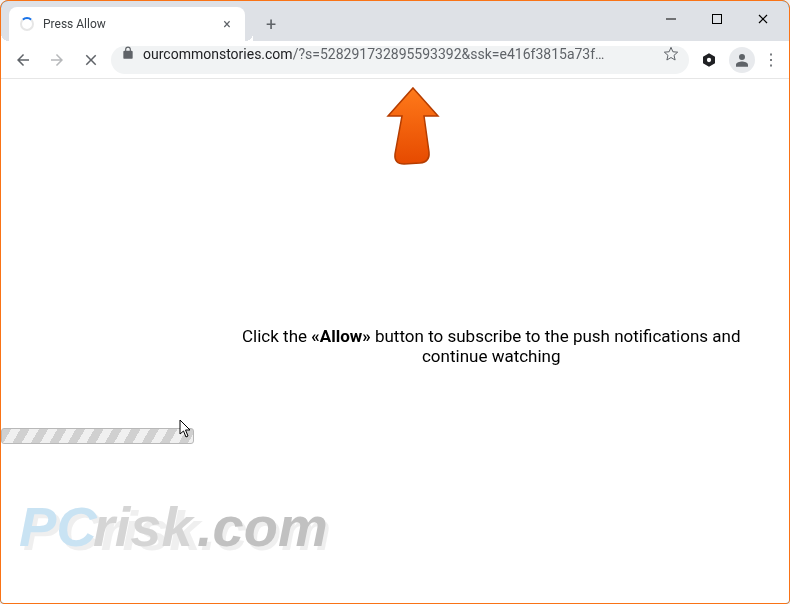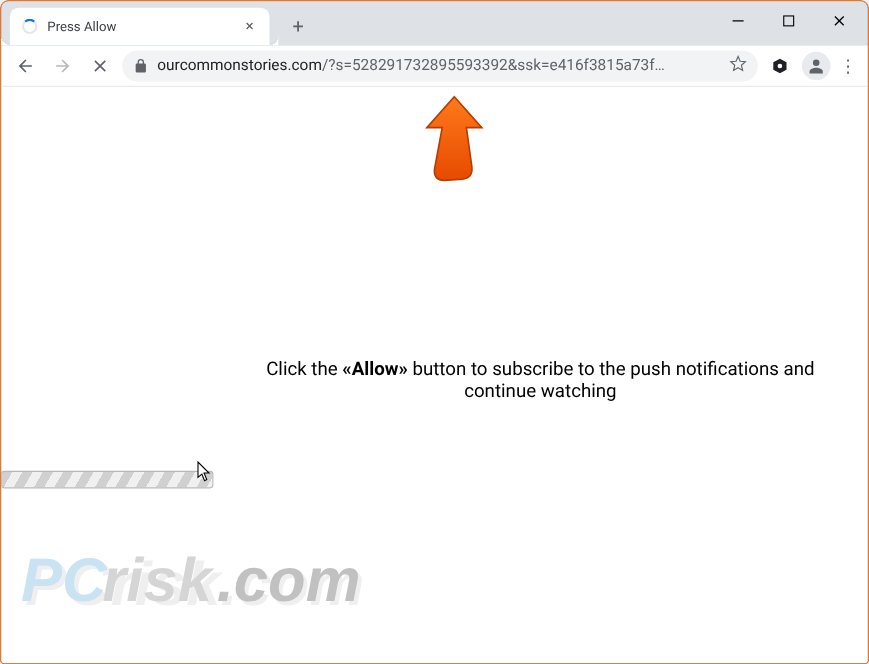--- a/index.html
+++ b/index.html
@@ -20,21 +20,21 @@
 .tab .favicon { width: 16px; height: 16px; display: flex; align-items: center; justify-content: center; }
 .spinner { width: 14px; height: 14px; border: 2px solid #e6e6e6; border-top-color: #1a73e8; border-radius: 50%; }
 .tab-title { font-size: 12px; color: #3c4043; flex: 1; white-space: nowrap; overflow: hidden; text-overflow: ellipsis; }
 .tab-close { width: 16px; height: 16px; display: flex; align-items: center; justify-content: center; font-size: 14px; color: #5f6368; }
 .newtab { width: 28px; height: 28px; margin-left: 12px; margin-bottom: 3px; display: flex; align-items: center; justify-content: center; color: #5f6368; font-size: 18px; }
 
 
 .addressrow { height: 38px; background: #fff; border-bottom: 1px solid #e6e6e6; display: flex; align-items: center; padding: 0 8px; gap: 6px; }
 .nav-btn { width: 28px; height: 28px; display: flex; align-items: center; justify-content: center; border-radius: 50%; color: #5f6368; }
 .nav-btn svg { width: 18px; height: 18px; }
-.omnibox { flex: 1; height: 28px; background: #f1f3f4; border-radius: 14px; display: flex; align-items: center; padding: 0 10px; gap: 8px; font-size: 14px; color: #202124; overflow: hidden; }
+.omnibox { flex: 1; height: 28px; background: #f1f3f4; border-radius: 14px; display: flex; align-items: flex-start; padding: 0 10px; gap: 8px; font-size: 14px; color: #202124; overflow: hidden; }
 .omnibox .lock { width: 14px; height: 14px; display: flex; align-items: center; justify-content: center; color: #5f6368; }
 .omnibox .url { flex: 1; white-space: nowrap; overflow: hidden; text-overflow: ellipsis; color: #5f6368; }
 .omnibox .domain { color: #202124; }
 .omnibox .star { color: #5f6368; }
 .ext-badge { width: 28px; height: 28px; display: flex; align-items: center; justify-content: center; }
 .ext-badge .hex { width: 16px; height: 16px; }
 .avatar { width: 26px; height: 26px; border-radius: 50%; background: #e8eaed; display: flex; align-items: center; justify-content: center; }
 .avatar svg { width: 18px; height: 18px; color: #5f6368; }
 .menu { width: 20px; height: 28px; display: flex; align-items: center; justify-content: center; color: #5f6368; font-size: 16px; }
 

